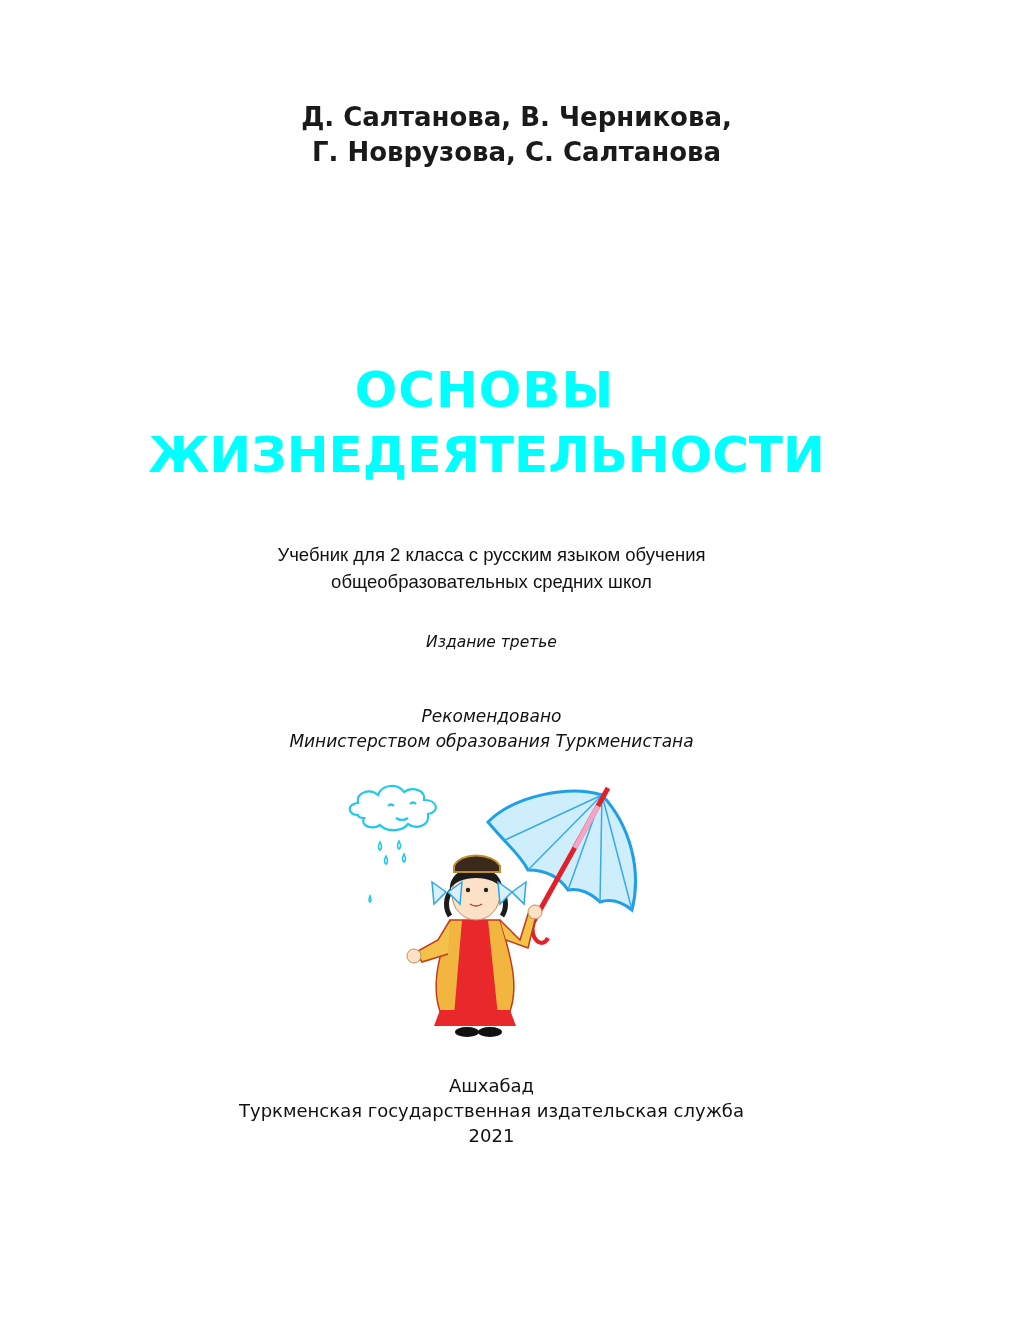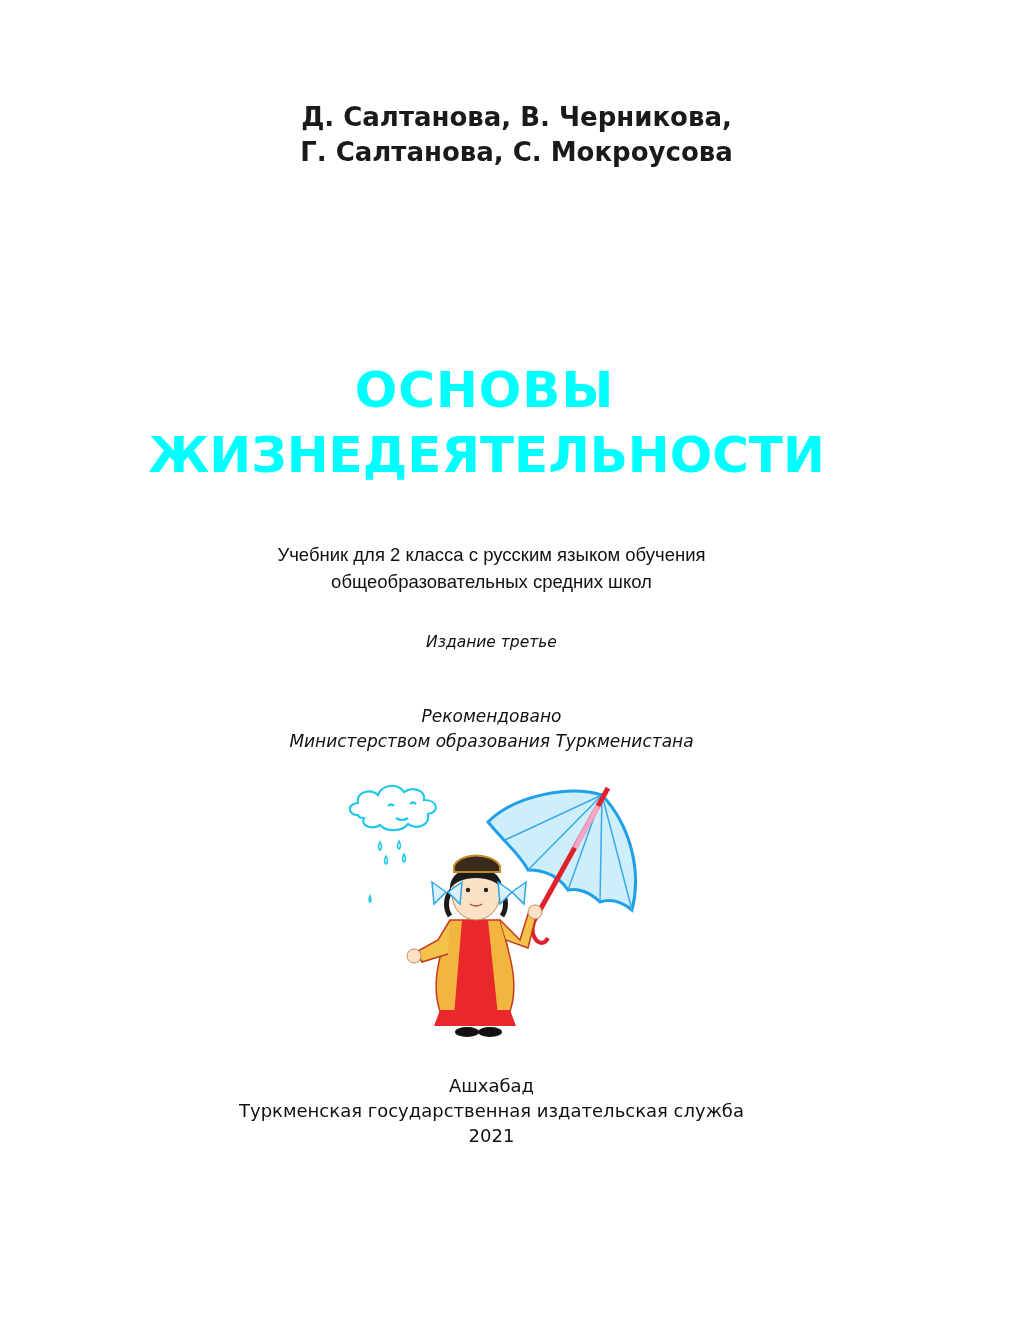--- a/index.html
+++ b/index.html
@@ -14,21 +14,21 @@
   .edition { top:633px; font-family:"DejaVu Sans", sans-serif; font-style:italic; font-size:15.5px; left:-25px; }
   .recommended { top:704px; font-family:"DejaVu Sans", sans-serif; font-style:italic; font-size:17px; line-height:25px; left:-25px; }
   .illustration { position:absolute; left:330px; top:770px; width:330px; height:270px; }
   .footer { top:1073px; font-family:"DejaVu Sans", sans-serif; font-size:18px; line-height:25px; left:-25px; }
 </style>
 </head>
 <body>
 
 <div class="center authors">
   <div>Д. Салтанова, В. Черникова,</div>
-  <div>Г. Салтанова, С. Мокроусова</div>
+  <div>Г. Новрузова, С. Салтанова</div>
 </div>
 
 <div class="center title title-1">ОСНОВЫ</div>
 <div class="center title title-2">ЖИЗНЕДЕЯТЕЛЬНОСТИ</div>
 
 <div class="center subtitle">
   <div>Учебник для 2 класса с русским языком обучения</div>
   <div>общеобразовательных средних школ</div>
 </div>
 

